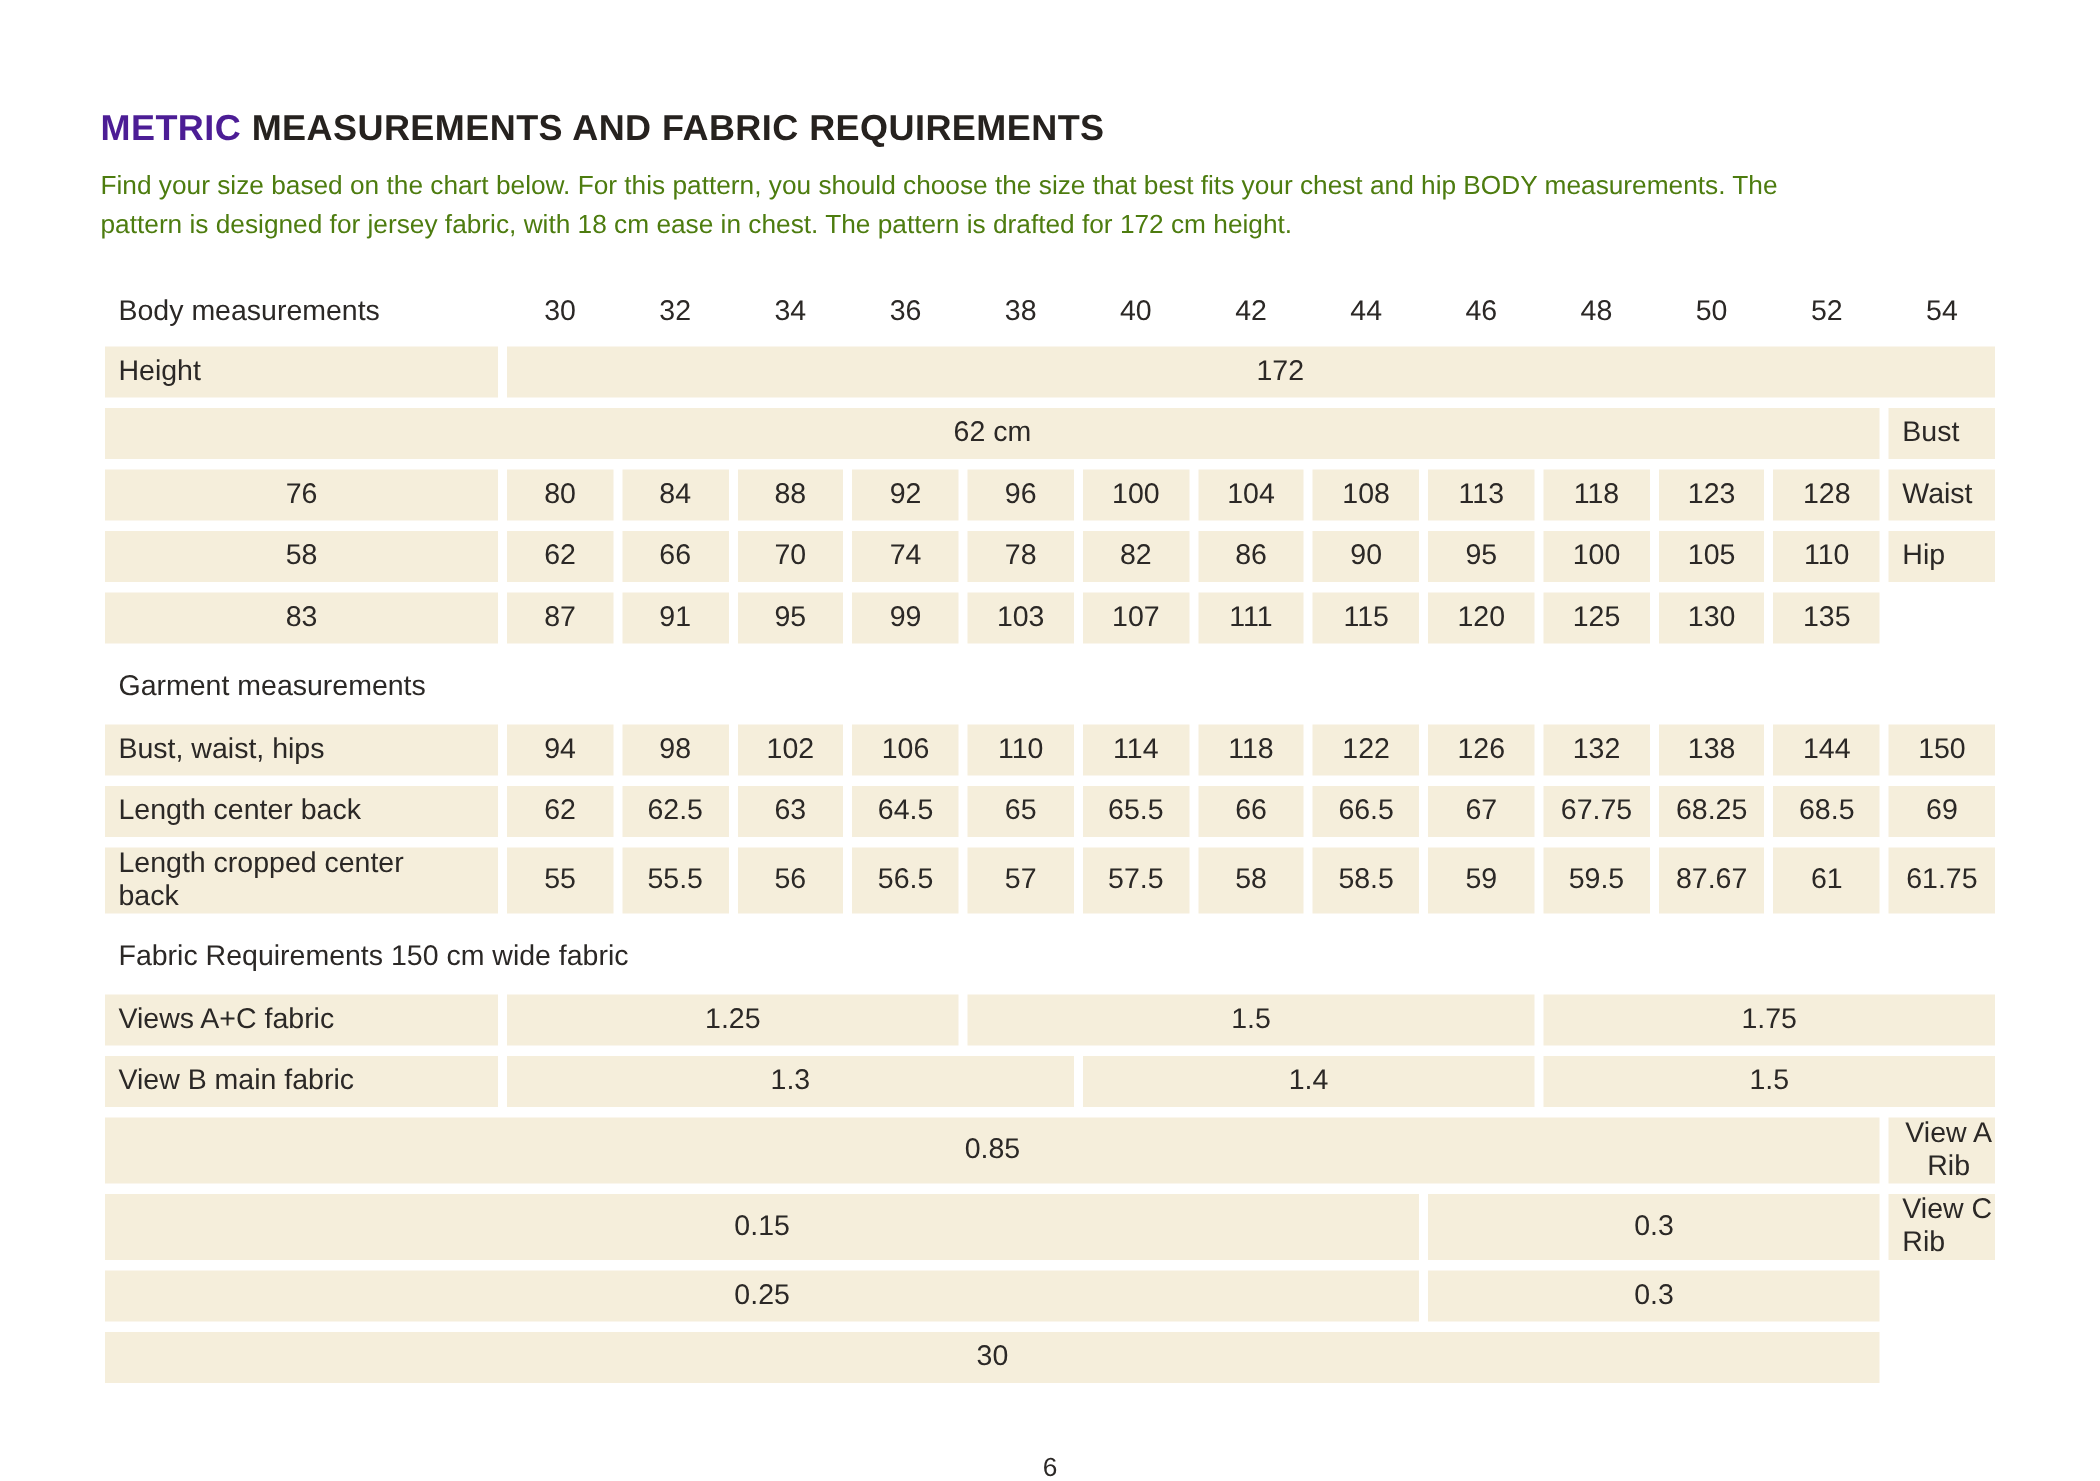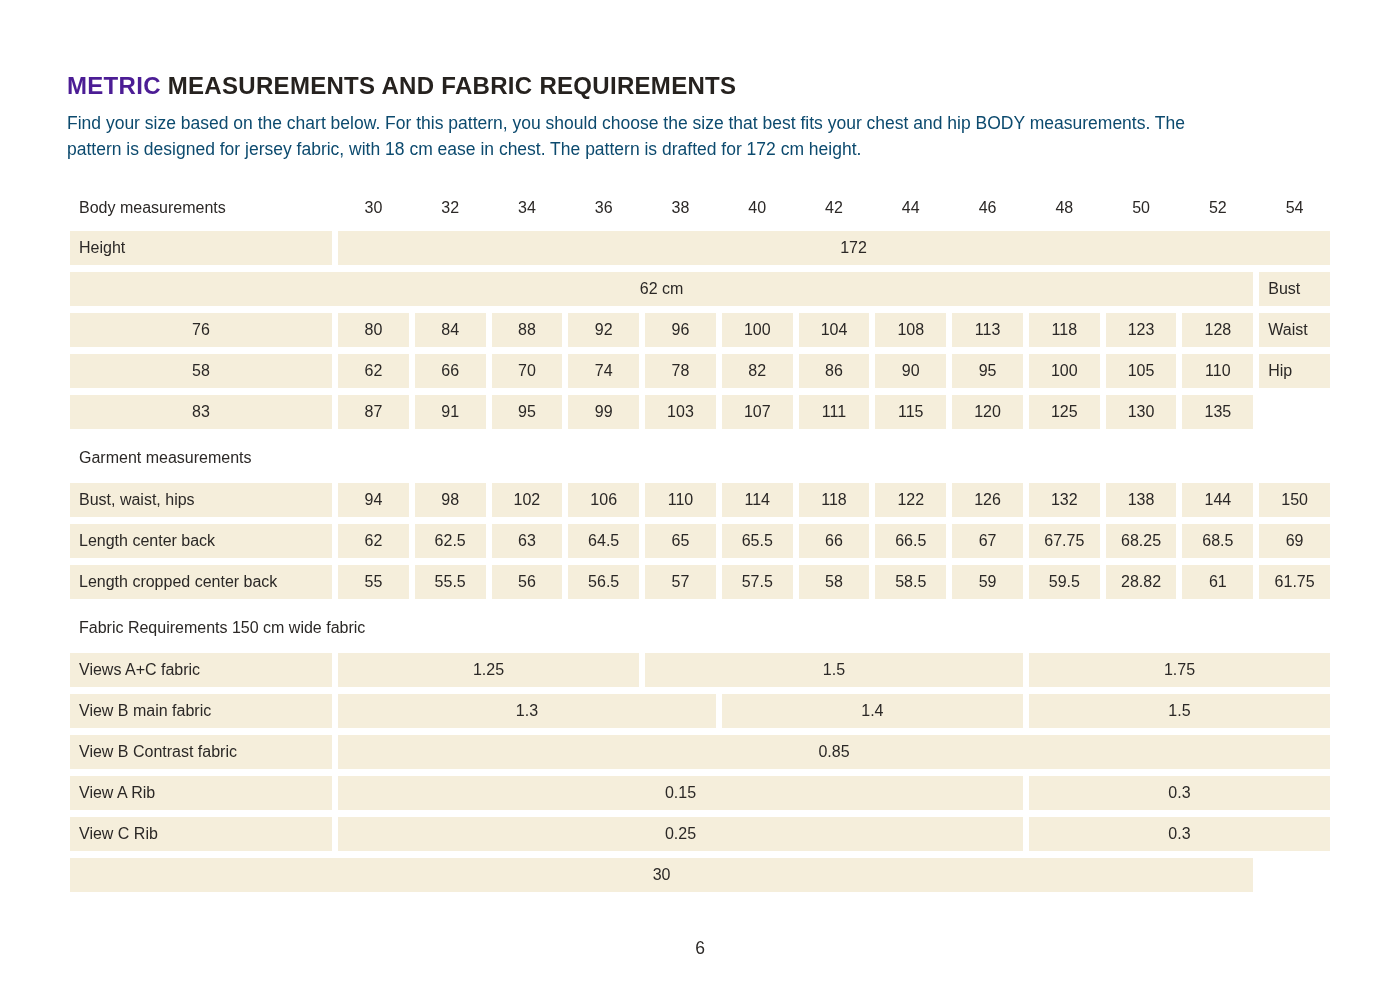--- a/index.html
+++ b/index.html
@@ -21,30 +21,30 @@
     letter-spacing: 0.3px;
     color: #26221f;
     white-space: nowrap;
   }
   .title .accent { color: #4c1d95; }
   .intro {
     margin: 0 0 30px 0;
     max-width: 1165px;
     font-size: 17.5px;
     line-height: 26px;
-    color: #0c4a6e;
+    color: #4d7c0f;
   }
   .grid {
     display: grid;
     grid-template-columns: 262px repeat(13, 1fr);
     column-gap: 6px;
     row-gap: 7px;
     width: 1260px;
     margin-left: 3px;
-    font-size: 16px;
+    font-size: 19px;
   }
   .cell {
     background: #f5eedb;
     min-height: 34px;
     display: flex;
     align-items: center;
     box-sizing: border-box;
   }
   .labelcell { padding-left: 9px; }
   .labelcell .labeltext { max-width: 220px; line-height: 22px; }
@@ -193,39 +193,36 @@
       <div class="cell valcell">55</div>
       <div class="cell valcell">55.5</div>
       <div class="cell valcell">56</div>
       <div class="cell valcell">56.5</div>
       <div class="cell valcell">57</div>
       <div class="cell valcell">57.5</div>
       <div class="cell valcell">58</div>
       <div class="cell valcell">58.5</div>
       <div class="cell valcell">59</div>
       <div class="cell valcell">59.5</div>
-      <div class="cell valcell">28.82</div>
+      <div class="cell valcell">87.67</div>
       <div class="cell valcell">61</div>
       <div class="cell valcell">61.75</div>
       <div class="sectionrow">Fabric Requirements 150 cm wide fabric</div>
       <div class="cell labelcell">
         <div class="labeltext" style="background: none;">Views A+C fabric</div>
       </div>
       <div class="cell valcell" style="grid-column: span 4;">1.25</div>
       <div class="cell valcell" style="grid-column: span 5;">1.5</div>
       <div class="cell valcell" style="grid-column: span 4;">1.75</div>
       <div class="cell labelcell">
         <div class="labeltext" style="background: none;">View B main fabric</div>
       </div>
       <div class="cell valcell" style="grid-column: span 5;">1.3</div>
       <div class="cell valcell" style="grid-column: span 4;">1.4</div>
       <div class="cell valcell" style="grid-column: span 4;">1.5</div>
-      <div class="cell labelcell">
-        <div class="labeltext" style="background: none;">View B Contrast fabric</div>
-      </div>
       <div class="cell valcell" style="grid-column: span 13;">0.85</div>
       <div class="cell labelcell">
         <div class="labeltext" style="background: none; text-align: center;">View A Rib</div>
       </div>
       <div class="cell valcell" style="grid-column: span 9;">0.15</div>
       <div class="cell valcell" style="grid-column: span 4;">0.3</div>
       <div class="cell labelcell">
         <div class="labeltext" style="background: none;">View C Rib</div>
       </div>
       <div class="cell valcell" style="grid-column: span 9;">0.25</div>

